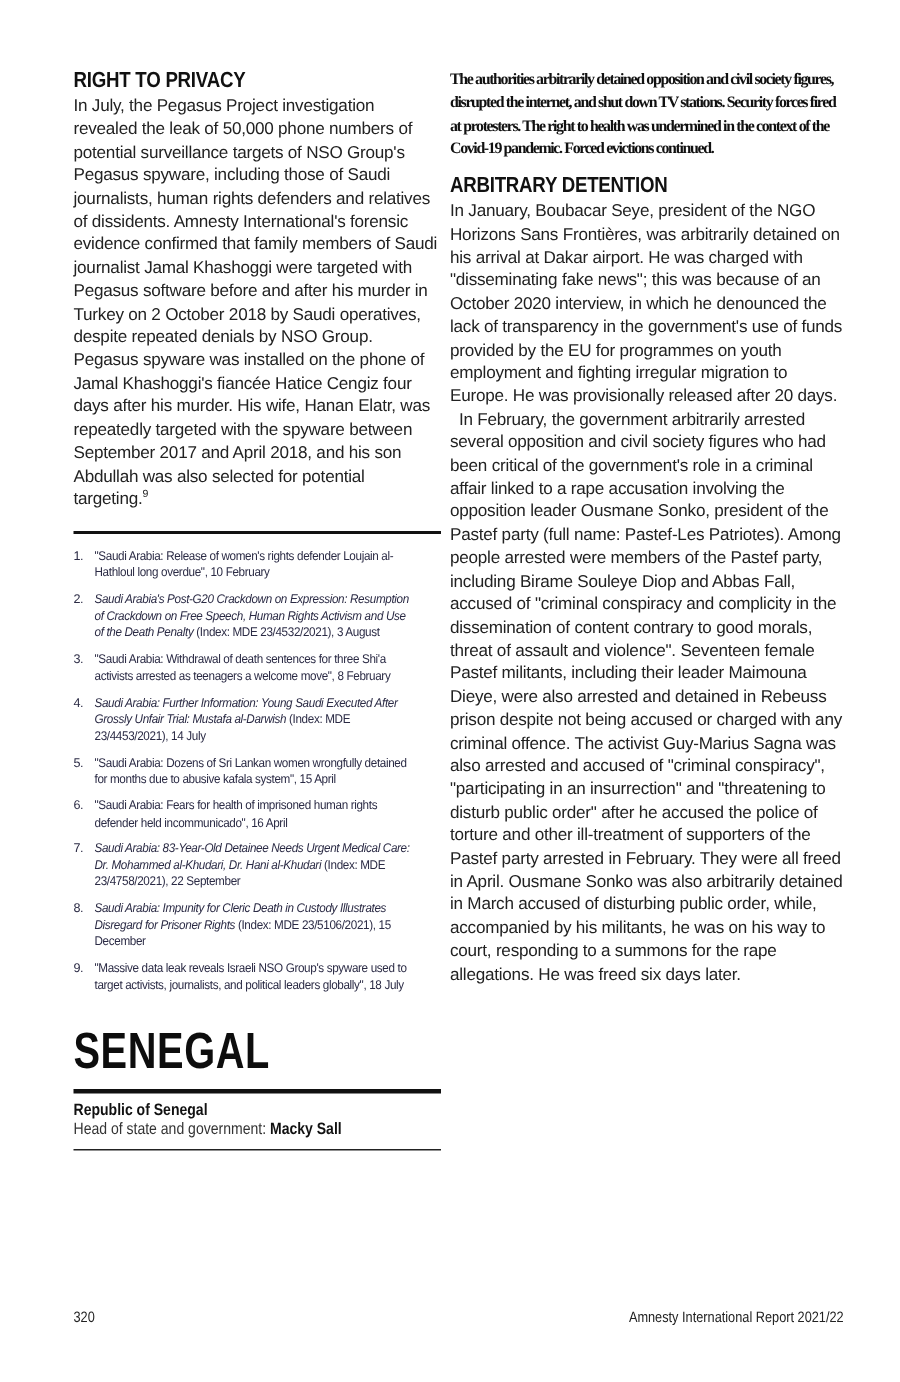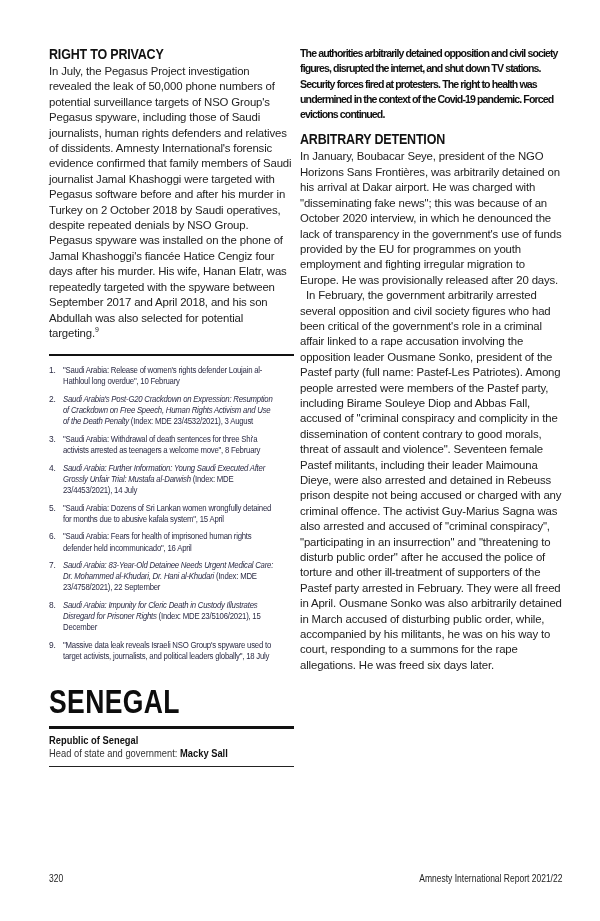--- a/index.html
+++ b/index.html
@@ -6,21 +6,21 @@
   body { width: 600px; height: 921px; position: relative; overflow: hidden; color: #1a1a1a; }
   .page { position: absolute; left: 0; top: 0; width: 600px; height: 692px; }
   .col-left { position: absolute; left: 49px; top: 46px; width: 245px; }
   .col-right { position: absolute; left: 300px; top: 46px; width: 262px; }
 
   .h2 { font-family: "Liberation Sans", sans-serif; font-weight: bold; font-size: 14.5px; letter-spacing: -0.2px; line-height: 16px; margin: 0 0 2px 0; color: #111; transform: scaleX(0.86); transform-origin: left; white-space: nowrap; }
   .body { font-family: "Liberation Sans", sans-serif; font-size: 11.4px; line-height: 15.4px; color: #222; letter-spacing: -0.15px; margin: 0; }
   .body .ind { display: inline-block; width: 6px; }
   .sup { font-size: 7px; vertical-align: super; line-height: 0; }
 
-  .summary { font-family: Liberation Sans, sans-serif; font-size: 10.6px; line-height: 15.3px; color: #111; font-weight: bold; letter-spacing: -0.9px; margin: 0 0 9px 0; }
+  .summary { font-family: Liberation Serif, serif; font-size: 10.6px; line-height: 15.3px; color: #111; font-weight: bold; letter-spacing: -0.9px; margin: 0 0 9px 0; }
 
   .rule { border: none; border-top: 2px solid #111; margin: 0; }
   .rule-thin { border: none; border-top: 1px solid #222; margin: 0; }
 
   .fn-list { list-style: none; margin: 0; padding: 0; }
   .fn-item { display: flex; font-family: "Liberation Sans", sans-serif; font-size: 8.4px; line-height: 11.1px; color: #2b2b45; margin-bottom: 6.6px; letter-spacing: -0.25px; }
   .fn-num { width: 14px; flex: none; }
   .fn-text { flex: 1; transform: scaleX(0.93); transform-origin: left; width: 107%; }
   .fn-text i { font-style: italic; }
 

